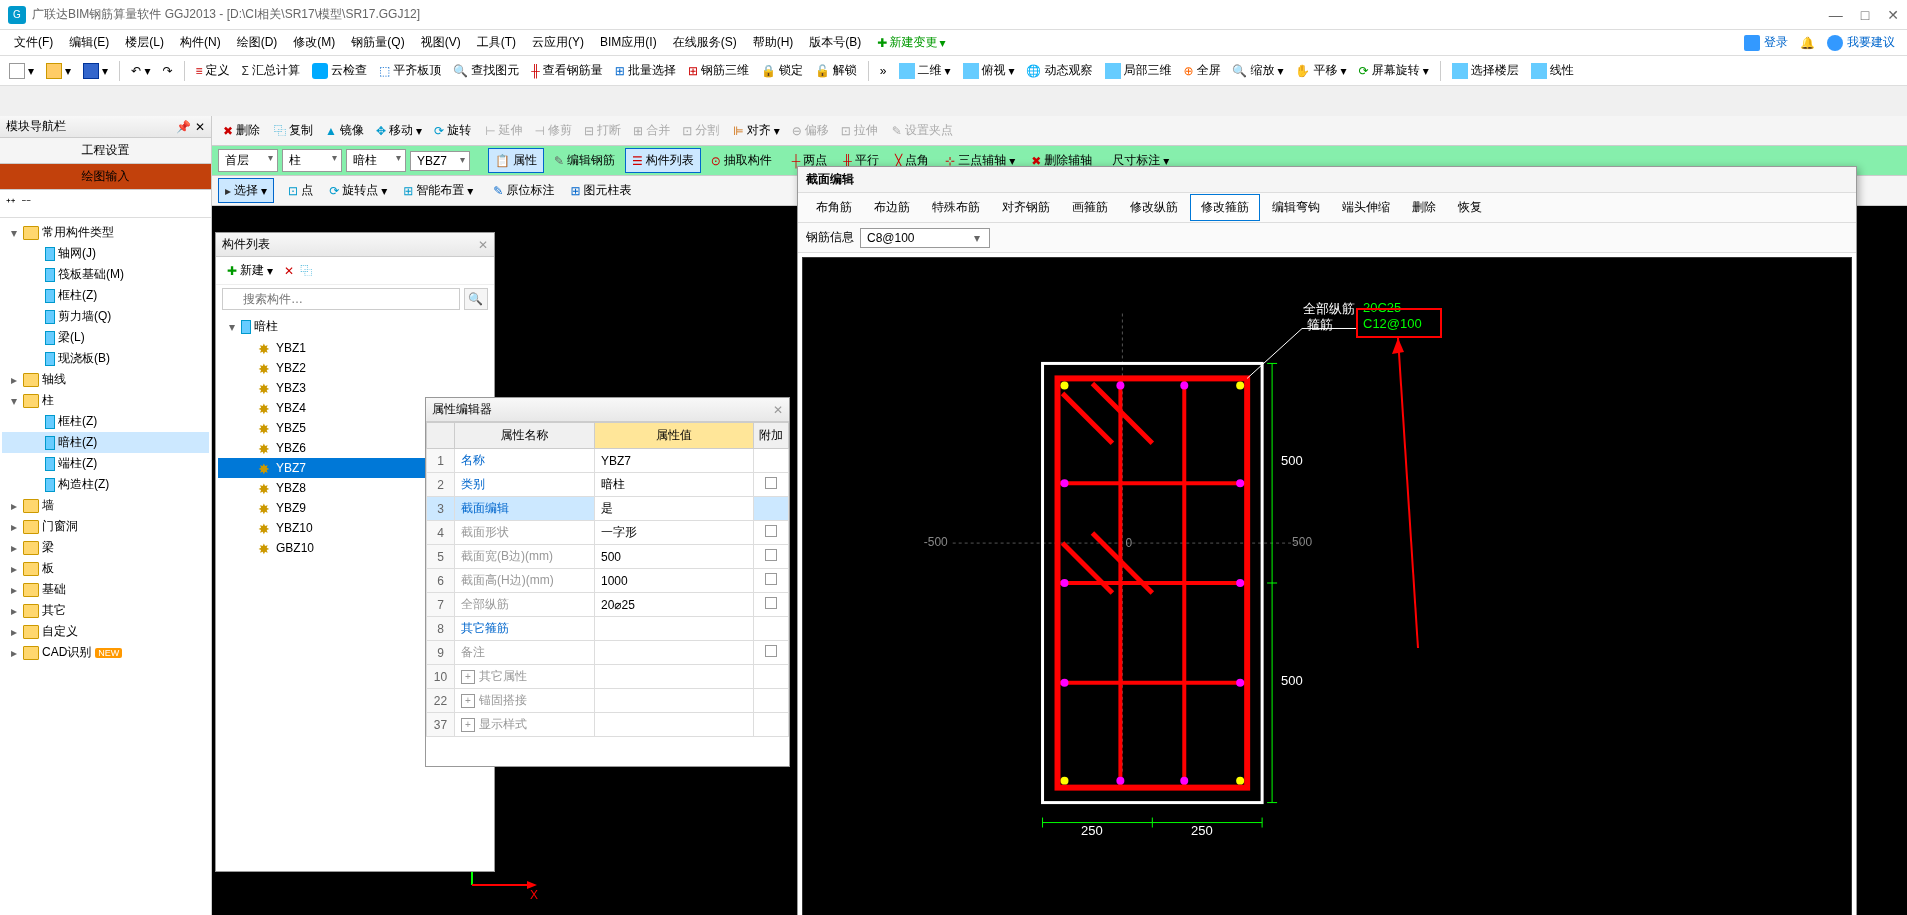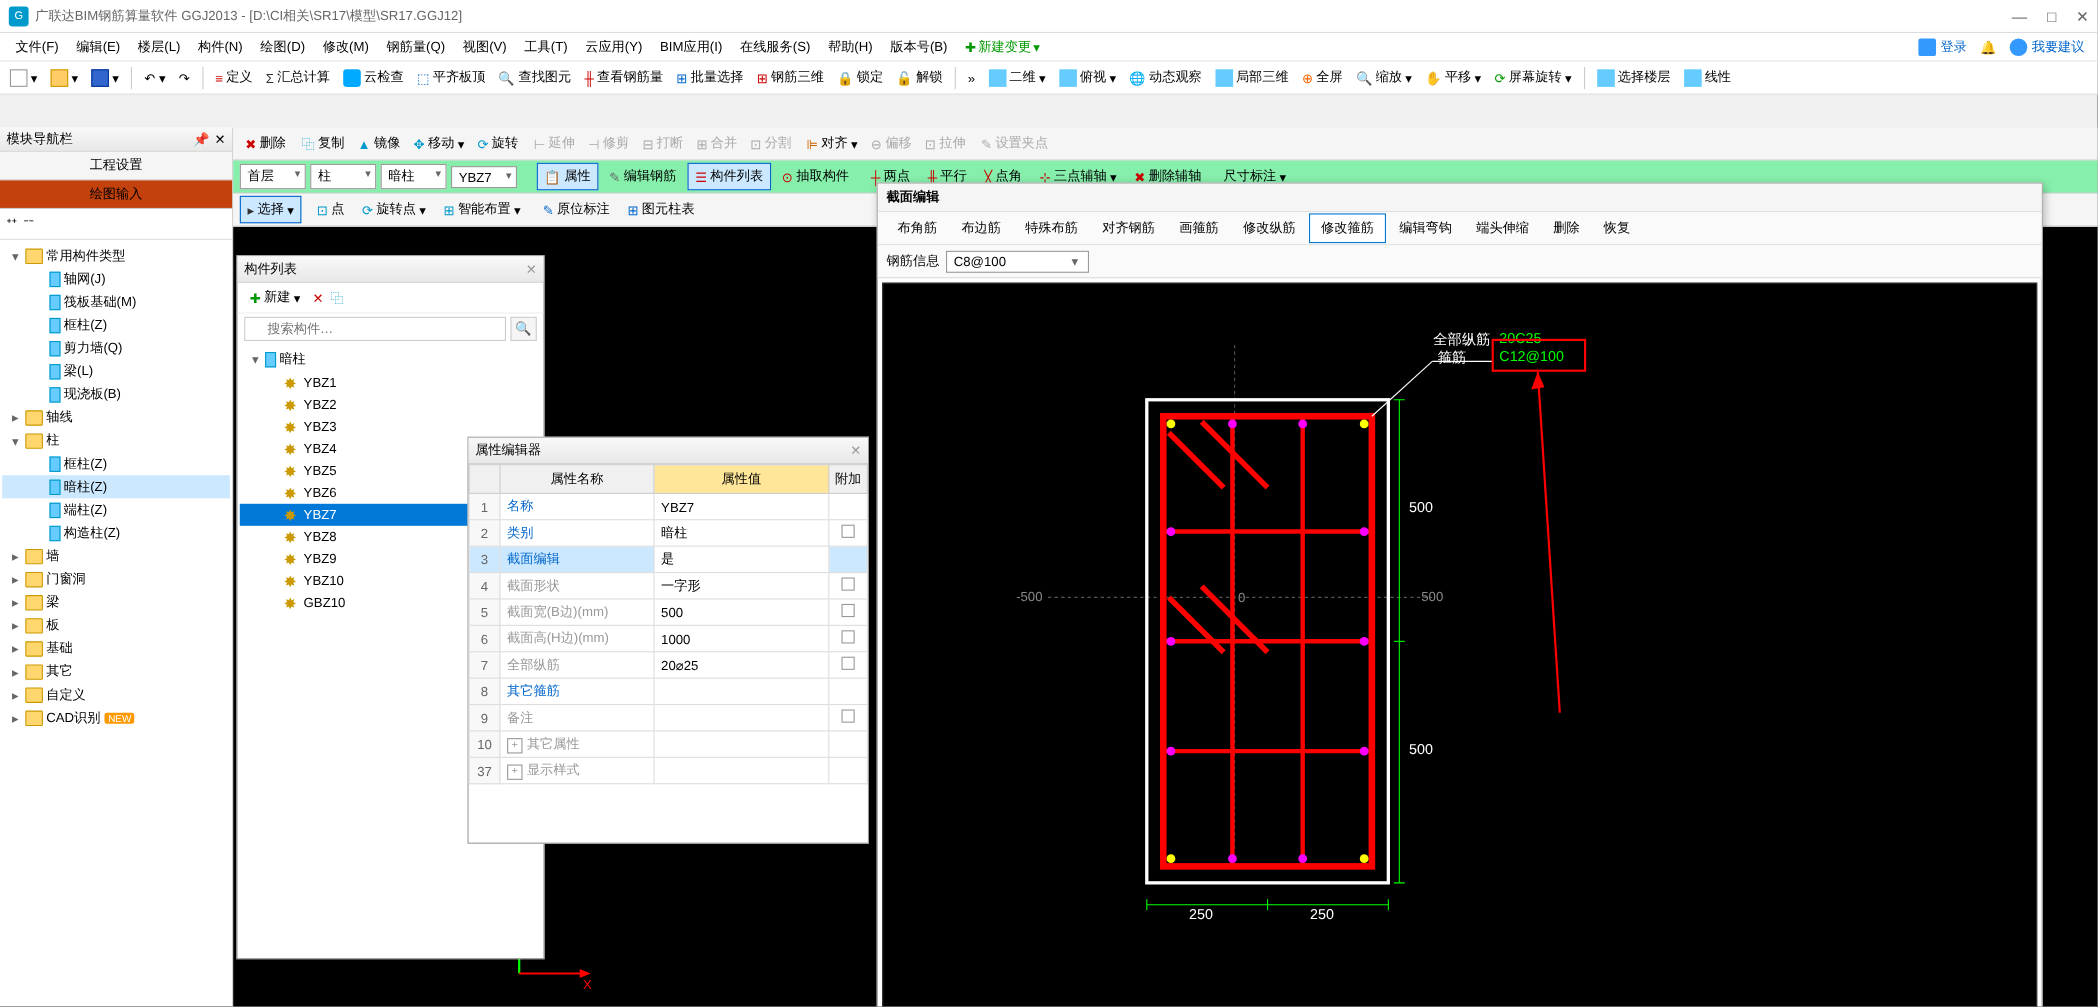--- a/index.html
+++ b/index.html
@@ -619,20 +619,26 @@
           <td class="val"></td>
           <td class="chk"><span class="chkbox"></span></td>
         </tr>
         <tr>
           <td class="num">10</td>
           <td class="name gray"><span class="expand-btn">+</span>其它属性</td>
           <td class="val"></td>
           <td class="chk"></td>
         </tr>
         <tr>
+          <td class="num">22</td>
+          <td class="name gray"><span class="expand-btn">+</span>锚固搭接</td>
+          <td class="val"></td>
+          <td class="chk"></td>
+        </tr>
+        <tr>
           <td class="num">37</td>
           <td class="name gray"><span class="expand-btn">+</span>显示样式</td>
           <td class="val"></td>
           <td class="chk"></td>
         </tr>
       </tbody>
   </table>
 </div>
 
 <div class="sect-panel">

